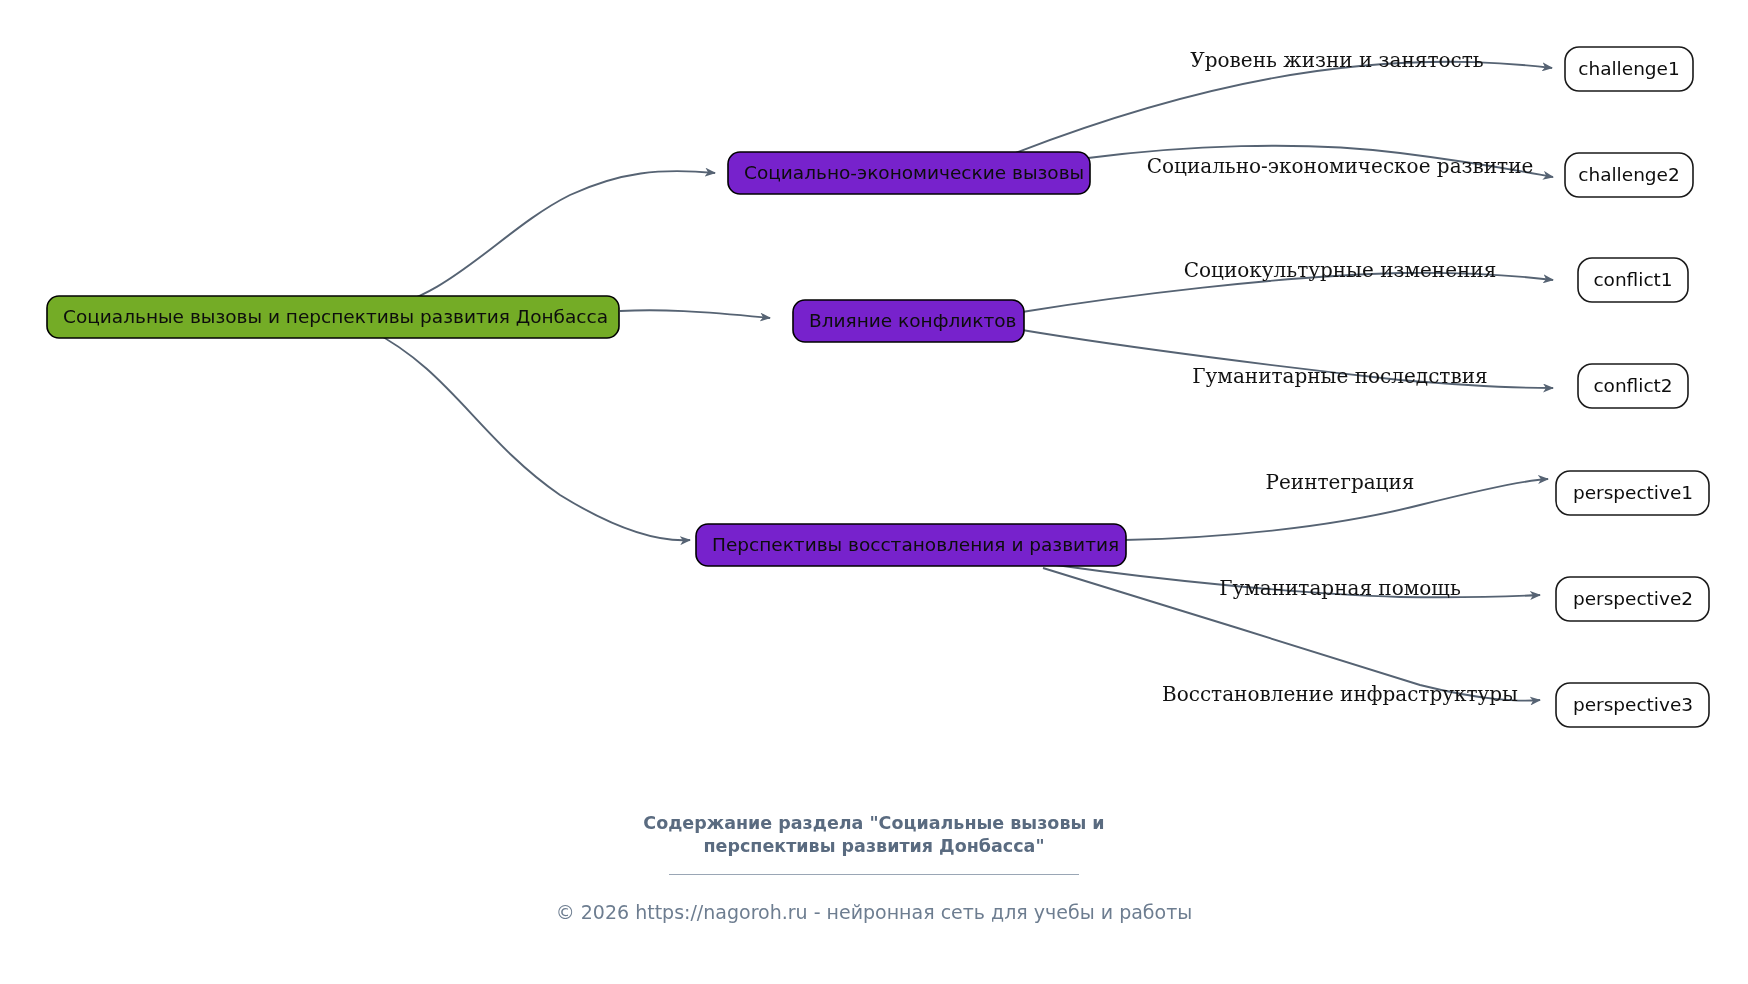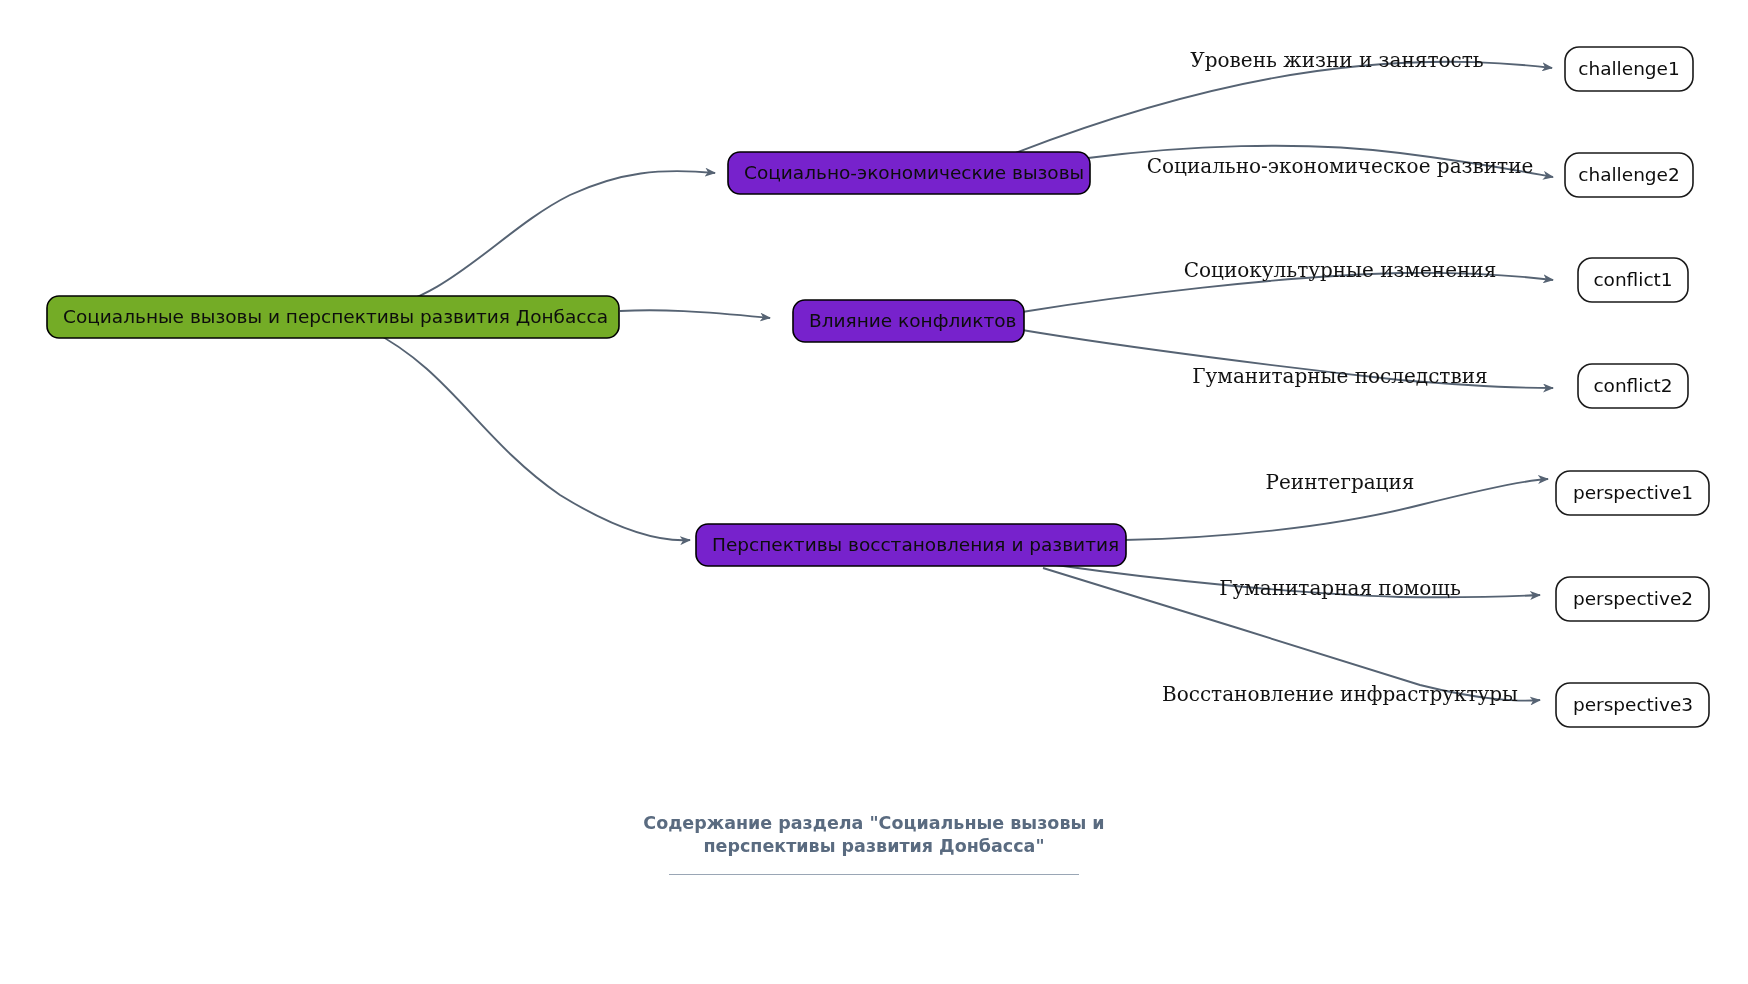--- a/index.html
+++ b/index.html
@@ -190,14 +190,15 @@
       <text class="edge-label" x="1340" y="695">Восстановление инфраструктуры</text>
     </g>
   </svg>
 
   <div class="footer-block">
     <div class="footer-caption">
       <span>Содержание раздела "Социальные вызовы и</span>
       <span>перспективы развития Донбасса"</span>
     </div>
     <div class="footer-rule"></div>
+    <div class="footer-copy">© 2026 https://nagoroh.ru - нейронная сеть для учебы и работы</div>
   </div>
 </div>
 
 </body></html>

